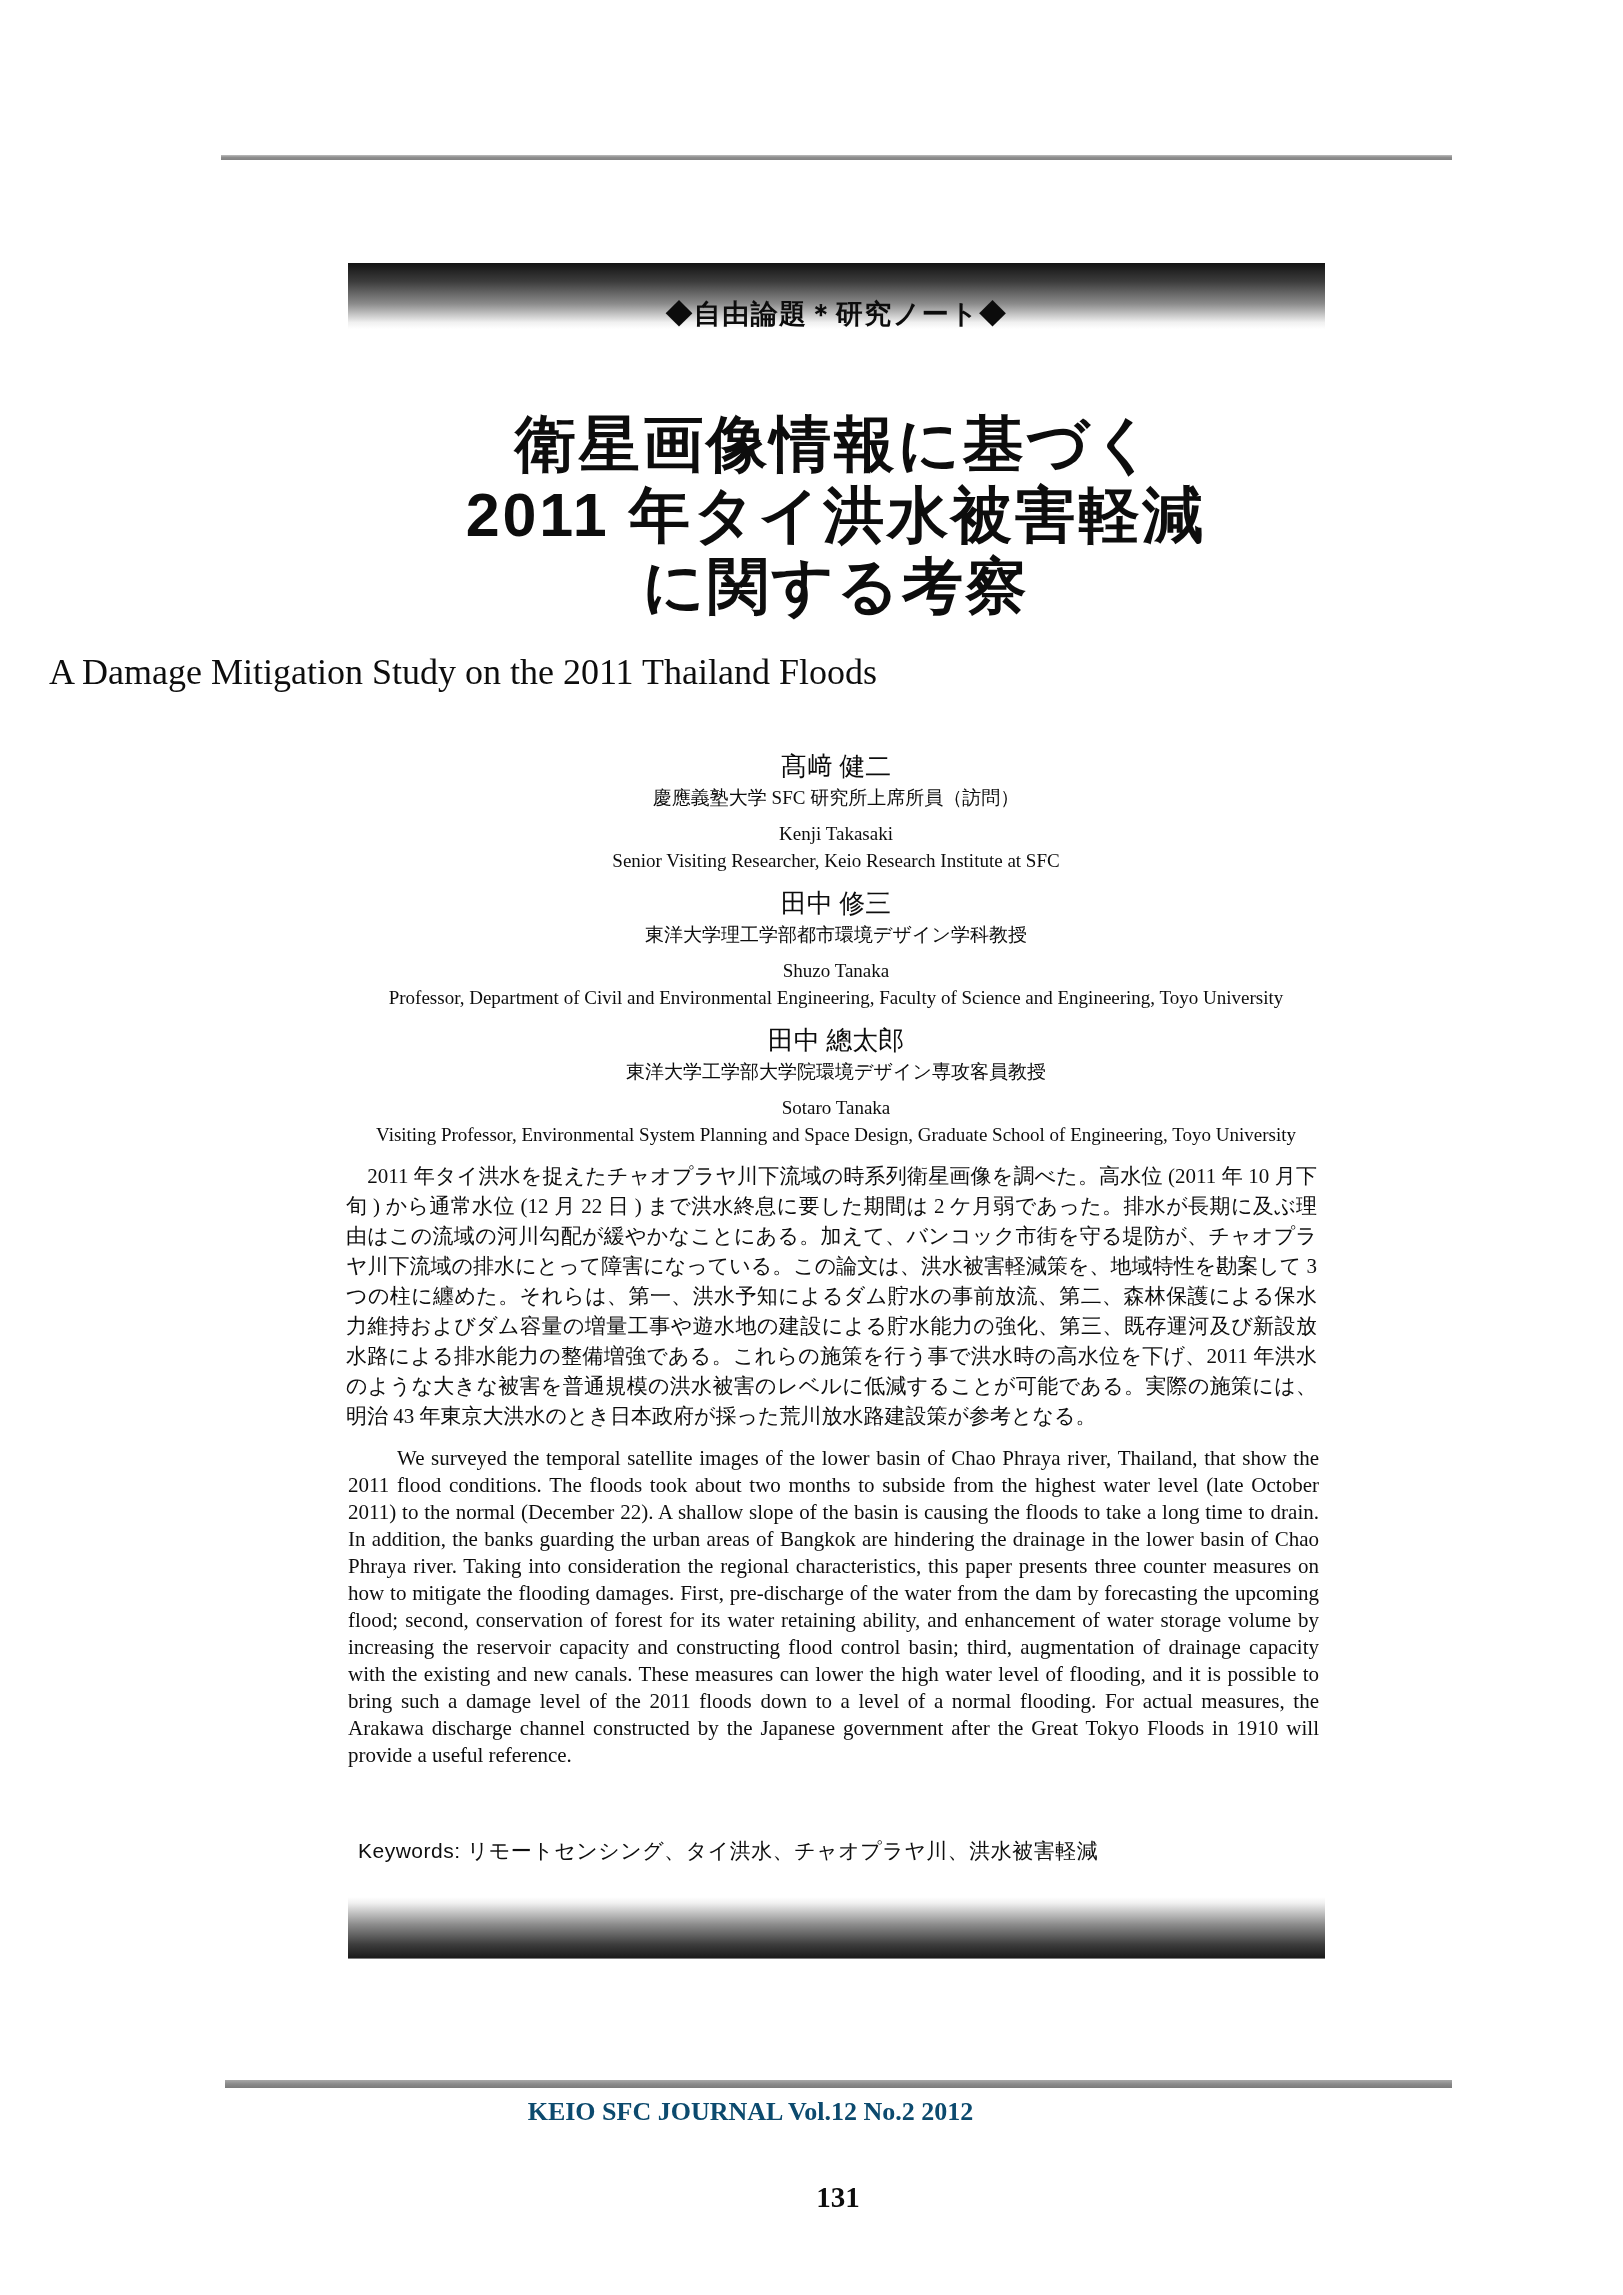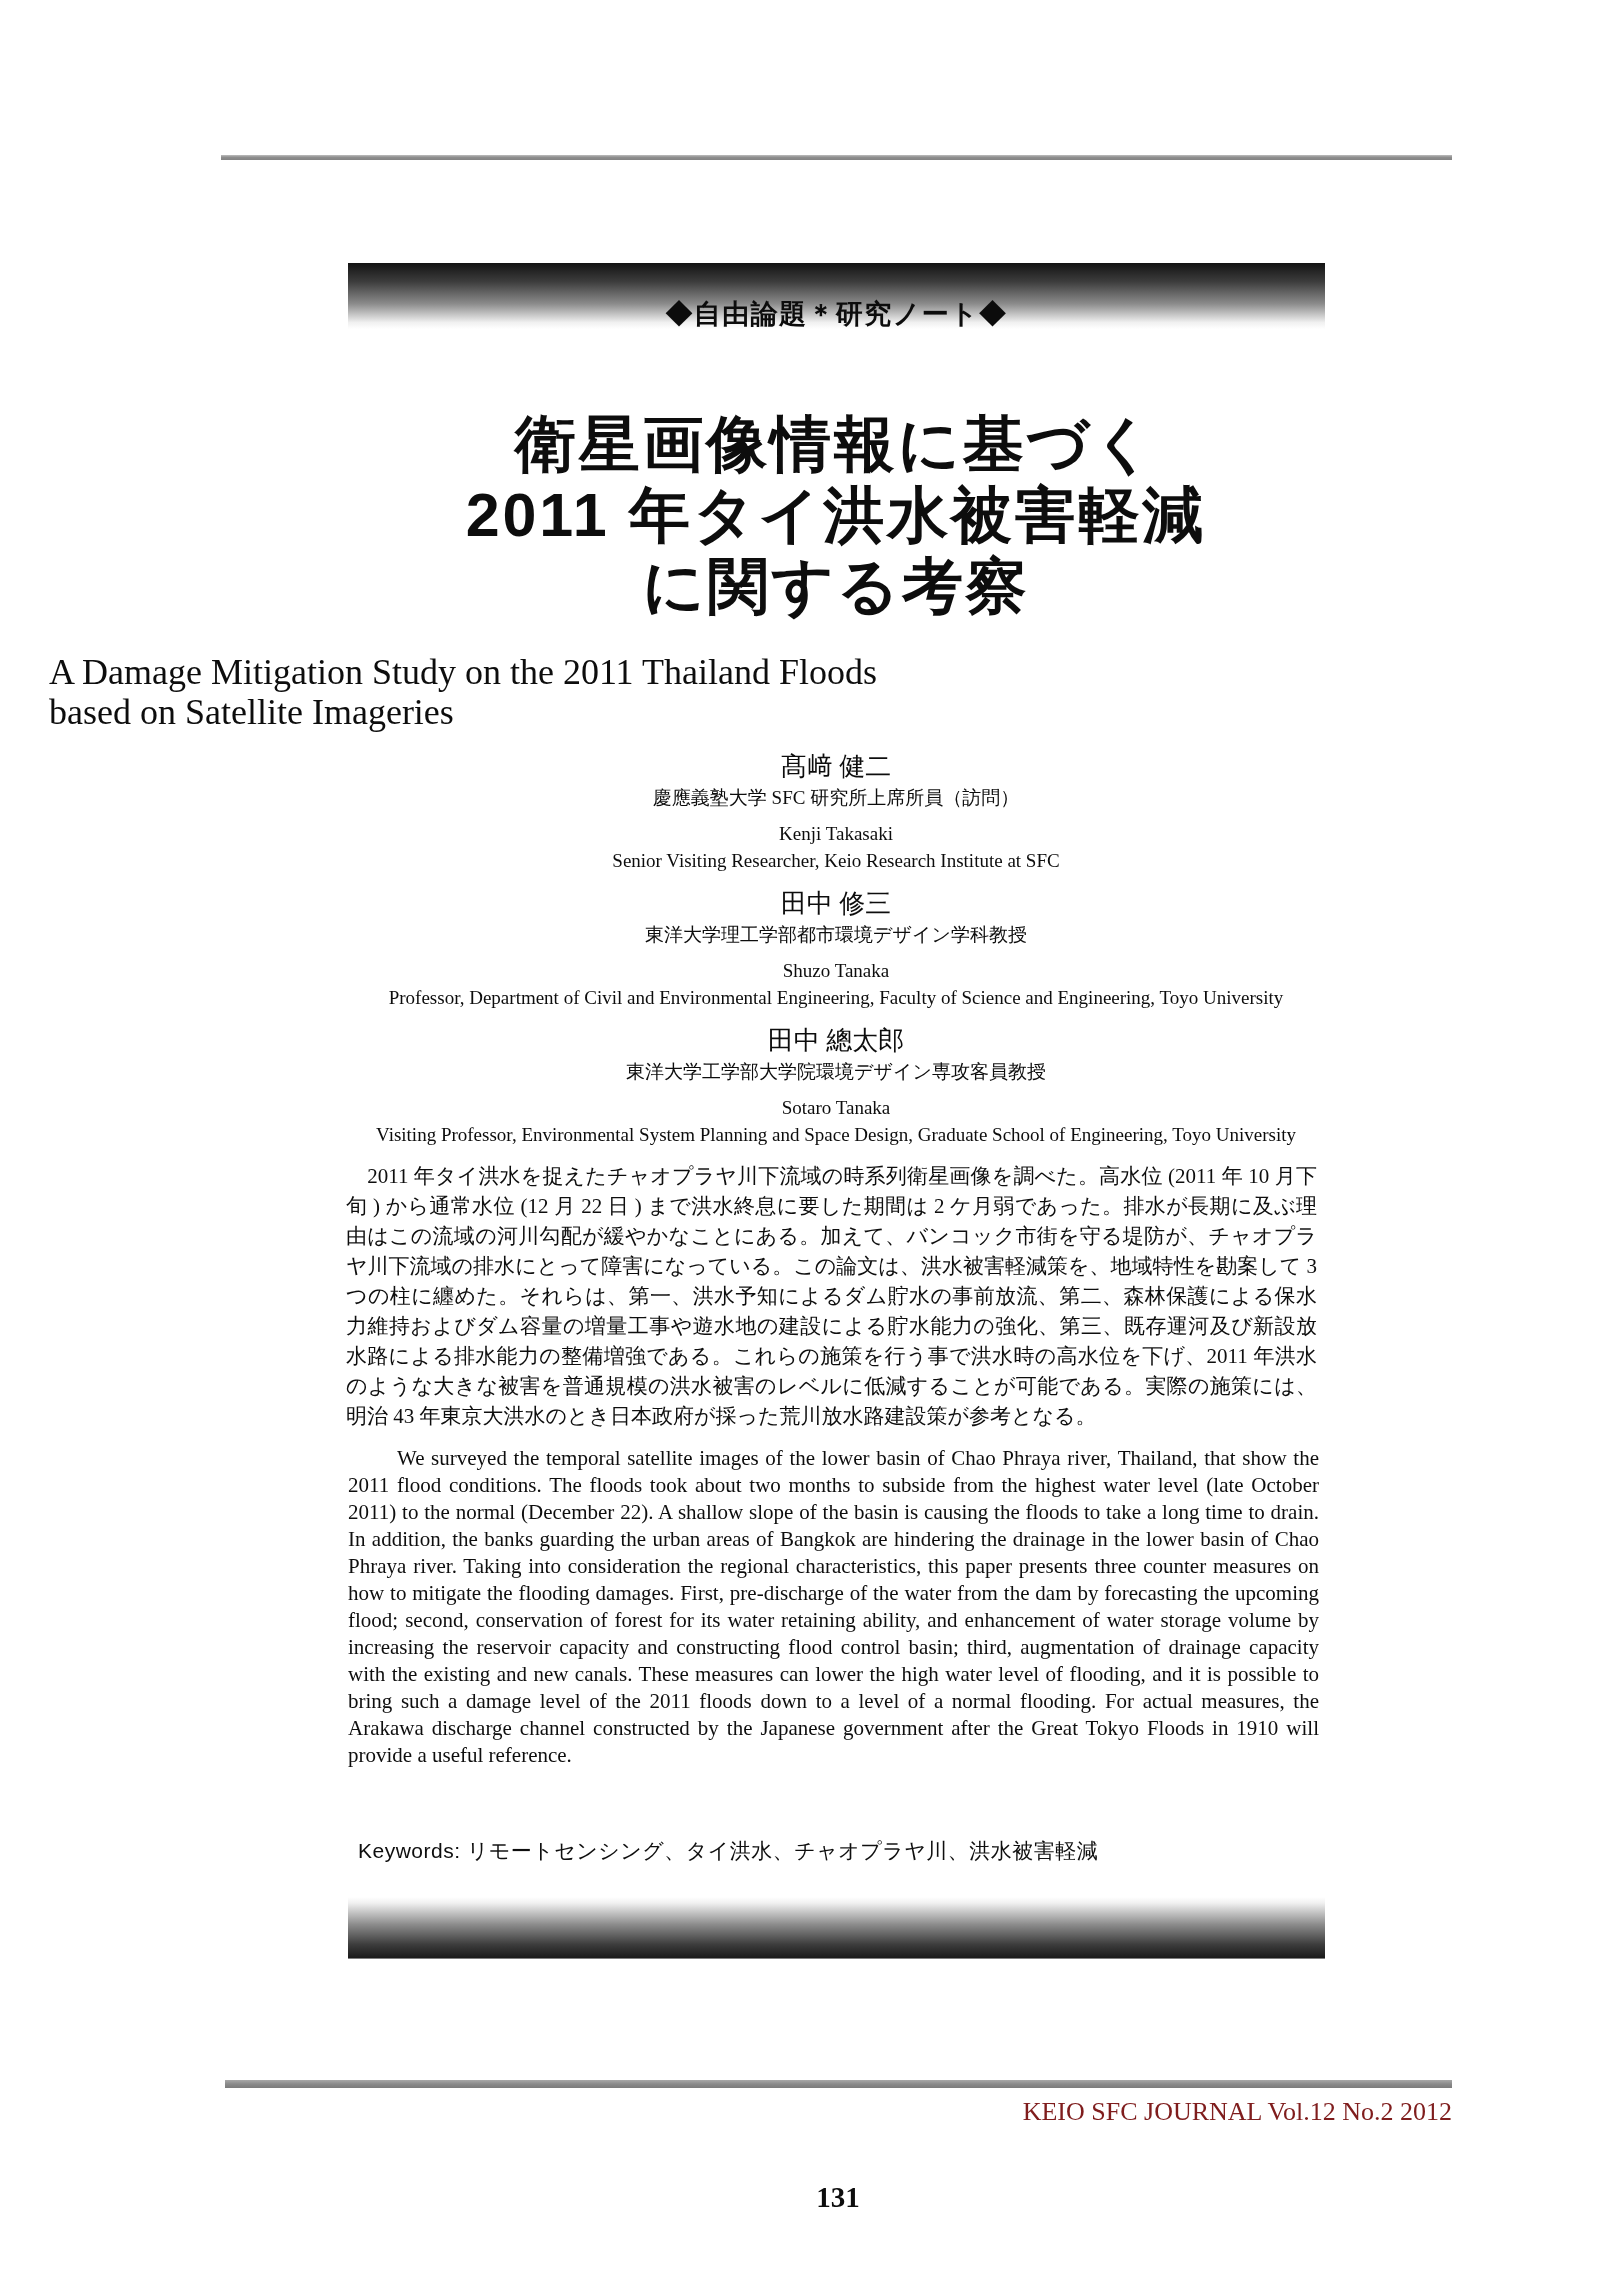--- a/index.html
+++ b/index.html
@@ -67,21 +67,21 @@
     border-bottom:1.9px solid #7d7d7d;
   }
 
   .footer-rule {
     position:absolute; left:225px; top:2080px; width:1227px; height:8px;
     background:linear-gradient(#a8a8a8, #8a8a8a 50%, #7b7b7b);
   }
 
   .journal-line {
     position:absolute; left:49px; top:2098px; width:1403px;
-    text-align:right; font-weight:normal; font-size:26px; line-height:27px; color:#7f1d1d;
+    text-align:center; font-weight:bold; font-size:26px; line-height:27px; color:#0c4a6e;
   }
 
   .page-number {
     position:absolute; left:52px; top:2154px; width:1572px;
     text-align:center; font-weight:bold; font-size:29px; line-height:31px; color:#0d0d0d;margin-top:28px;
   }
 </style>
 </head>
 <body>
 
@@ -94,21 +94,20 @@
   </div>
 
   <div class="title-ja gothic">
     <div>衛星画像情報に基づく</div>
     <div>2011 年タイ洪水被害軽減</div>
     <div>に関する考察</div>
   </div>
 
   <div class="title-en mincho">
     <div>A Damage Mitigation Study on the 2011 Thailand Floods</div>
-    <div>based on Satellite Imageries</div>
   </div>
 
   <div class="author author-1 mincho">
     <div class="name-ja">髙﨑 健二</div>
     <div class="affil-ja">慶應義塾大学 SFC 研究所上席所員（訪問）</div>
     <div class="name-en">Kenji Takasaki</div>
     <div class="affil-en">Senior Visiting Researcher, Keio Research Institute at SFC</div>
   </div>
 
   <div class="author author-2 mincho">

